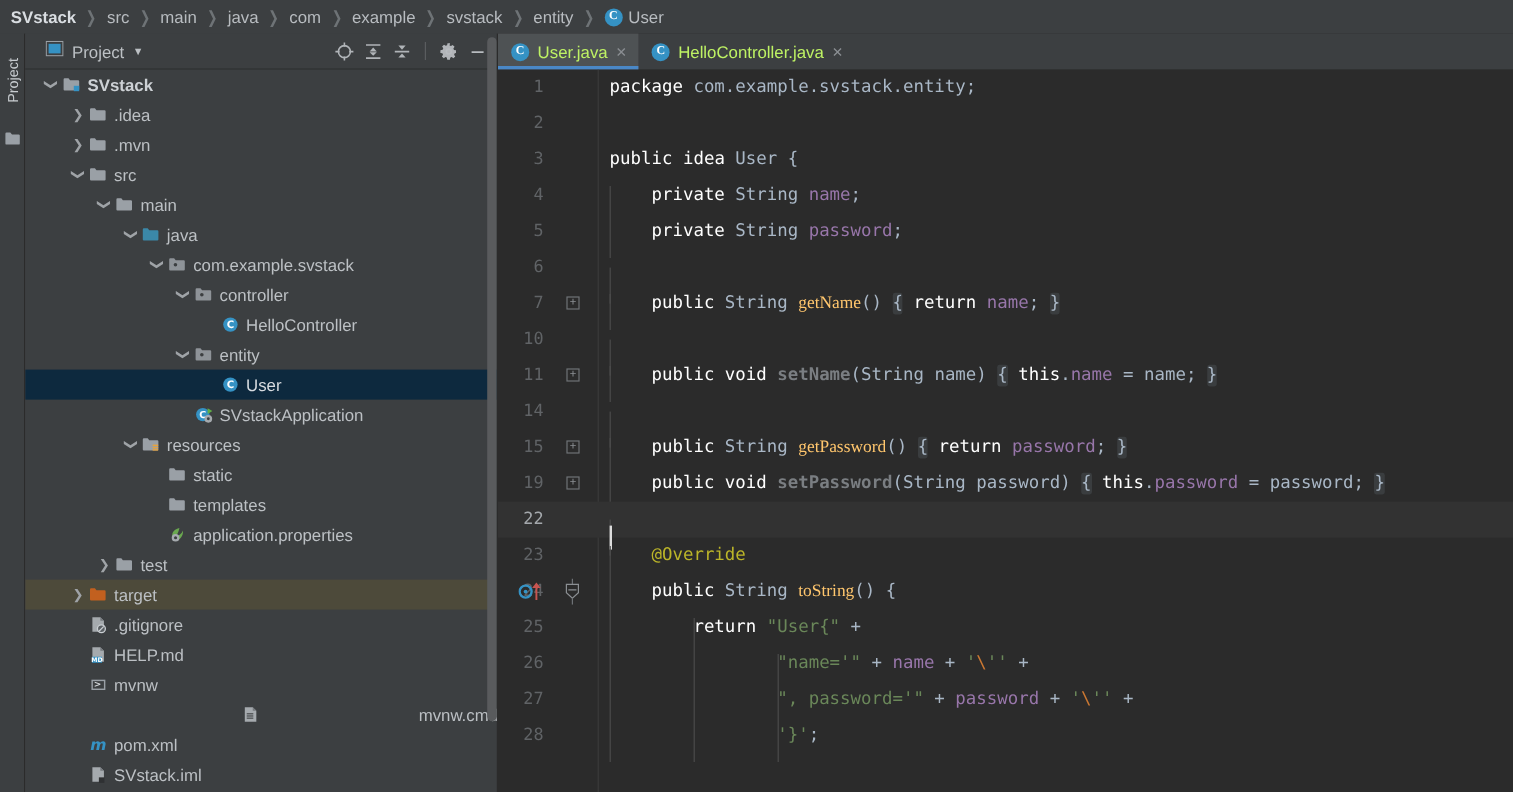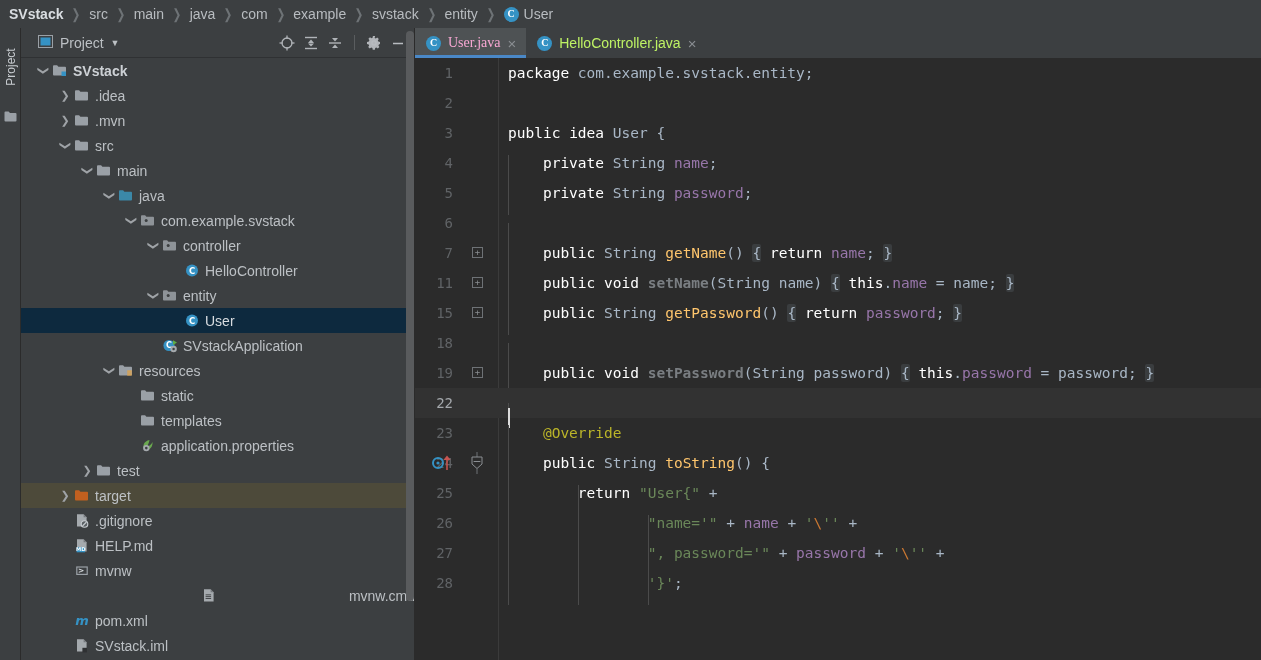--- a/index.html
+++ b/index.html
@@ -137,21 +137,21 @@
     position: relative;
     font-size: 14px;
     cursor: default;
   }
   .tab.active { background: #4e5254; }
   .tab.active::after {
     content: ""; position: absolute; left: 0; right: 0; bottom: 0;
     height: 3px; background: #4a88c7;
   }
   .tab-label { color: #bef264; }
-  .tab.active .tab-label { color: #f9a8d4; font-family: Liberation Serif, serif; }
+  .tab.active .tab-label { color: #bef264; }
   .tab-close { color: #8a8e92; font-size: 15px; line-height: 1; }
 
   #editor-body {
     position: absolute; left: 0; top: 30px; width: 846px; height: 602px;
     background: #2b2b2b;
     font-family: "DejaVu Sans Mono", monospace;
     font-size: 14.5px;
     overflow: hidden;
   }
   .code-row {
@@ -173,21 +173,21 @@
     padding-left: 10px;
     position: relative;
   }
   #gutter-border {
     position: absolute; left: 83px; top: 0; width: 1px; height: 602px;
     background: #3b3b3b;
   }
   
   .kw   { color: #ffffff; }
   .ty   { color: #a9b7c6; }
-  .mth  { color: #ffc66d; }
+  .mth  { color: #ffc66d; font-family: Liberation Serif, serif; }
   .mth-dim { color: #7a7e82; font-weight: bold; }
   .fld  { color: #9876aa; }
   .str  { color: #6a8759; }
   .esc  { color: #cc7832; }
   .anno { color: #bbb529; }
   .pun  { color: #a9b7c6; }
   .fold { background: #3a3d3f; border-radius: 2px; padding: 1px 0; }
 
   .indent-guide {
     position: absolute; top: 0; width: 1px; height: 30px;
@@ -610,37 +610,42 @@
         <span class="code-text"><span class="indent-guide" style="left: 10px;"></span></span>
       </div>
       <div class="code-row">
         <span class="gutter-num">7</span>
         <span class="gutter-marks">
           <span class="fold-plus">+</span>
         </span>
         <span class="code-text"><span class="indent-guide" style="left: 10px;"></span>    <span class="kw">public</span> <span class="ty">String</span> <span class="mth">getName</span><span class="pun">()</span> <span class="fold"><span class="pun">{</span></span> <span class="kw">return</span> <span class="fld">name</span><span class="pun">;</span> <span class="fold"><span class="pun">}</span></span></span>
       </div>
       <div class="code-row">
+        <span class="gutter-num">10</span>
+        <span class="gutter-marks"></span>
+        <span class="code-text"><span class="indent-guide" style="left: 10px;"></span></span>
+      </div>
+      <div class="code-row">
         <span class="gutter-num">11</span>
         <span class="gutter-marks">
           <span class="fold-plus">+</span>
         </span>
         <span class="code-text"><span class="indent-guide" style="left: 10px;"></span>    <span class="kw">public</span> <span class="kw">void</span> <span class="mth-dim">setName</span><span class="pun">(</span><span class="ty">String</span> <span class="ty">name</span><span class="pun">)</span> <span class="fold"><span class="pun">{</span></span> <span class="kw">this</span><span class="pun">.</span><span class="fld">name</span> <span class="pun">=</span> <span class="ty">name</span><span class="pun">;</span> <span class="fold"><span class="pun">}</span></span></span>
       </div>
       <div class="code-row">
+        <span class="gutter-num">14</span>
+        <span class="gutter-marks"></span>
+        <span class="code-text"><span class="indent-guide" style="left: 10px;"></span></span>
+      </div>
+      <div class="code-row">
         <span class="gutter-num">15</span>
         <span class="gutter-marks">
           <span class="fold-plus">+</span>
         </span>
         <span class="code-text"><span class="indent-guide" style="left: 10px;"></span>    <span class="kw">public</span> <span class="ty">String</span> <span class="mth">getPassword</span><span class="pun">()</span> <span class="fold"><span class="pun">{</span></span> <span class="kw">return</span> <span class="fld">password</span><span class="pun">;</span> <span class="fold"><span class="pun">}</span></span></span>
-      </div>
-      <div class="code-row">
-        <span class="gutter-num">18</span>
-        <span class="gutter-marks"></span>
-        <span class="code-text"><span class="indent-guide" style="left: 10px;"></span></span>
       </div>
       <div class="code-row">
         <span class="gutter-num">19</span>
         <span class="gutter-marks">
           <span class="fold-plus">+</span>
         </span>
         <span class="code-text"><span class="indent-guide" style="left: 10px;"></span>    <span class="kw">public</span> <span class="kw">void</span> <span class="mth-dim">setPassword</span><span class="pun">(</span><span class="ty">String</span> <span class="ty">password</span><span class="pun">)</span> <span class="fold"><span class="pun">{</span></span> <span class="kw">this</span><span class="pun">.</span><span class="fld">password</span> <span class="pun">=</span> <span class="ty">password</span><span class="pun">;</span> <span class="fold"><span class="pun">}</span></span></span>
       </div>
       <div class="code-row caret-line">
         <span class="gutter-num">22</span>

